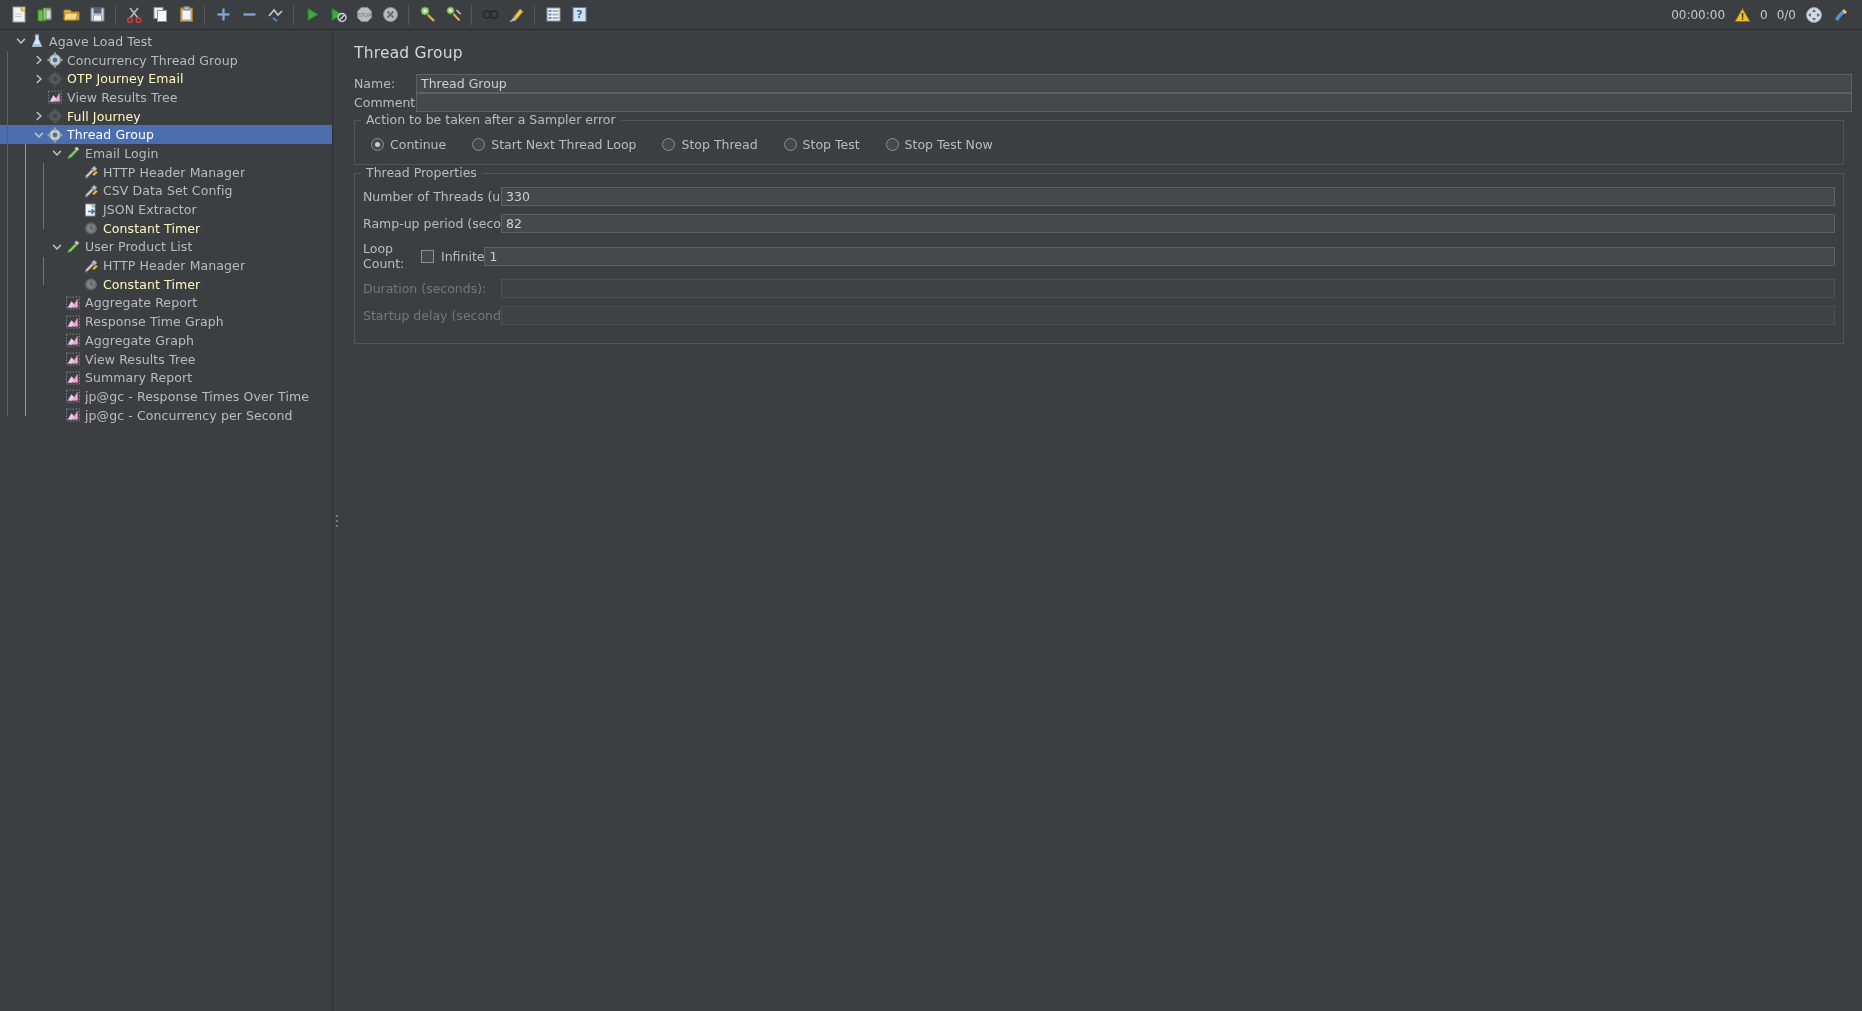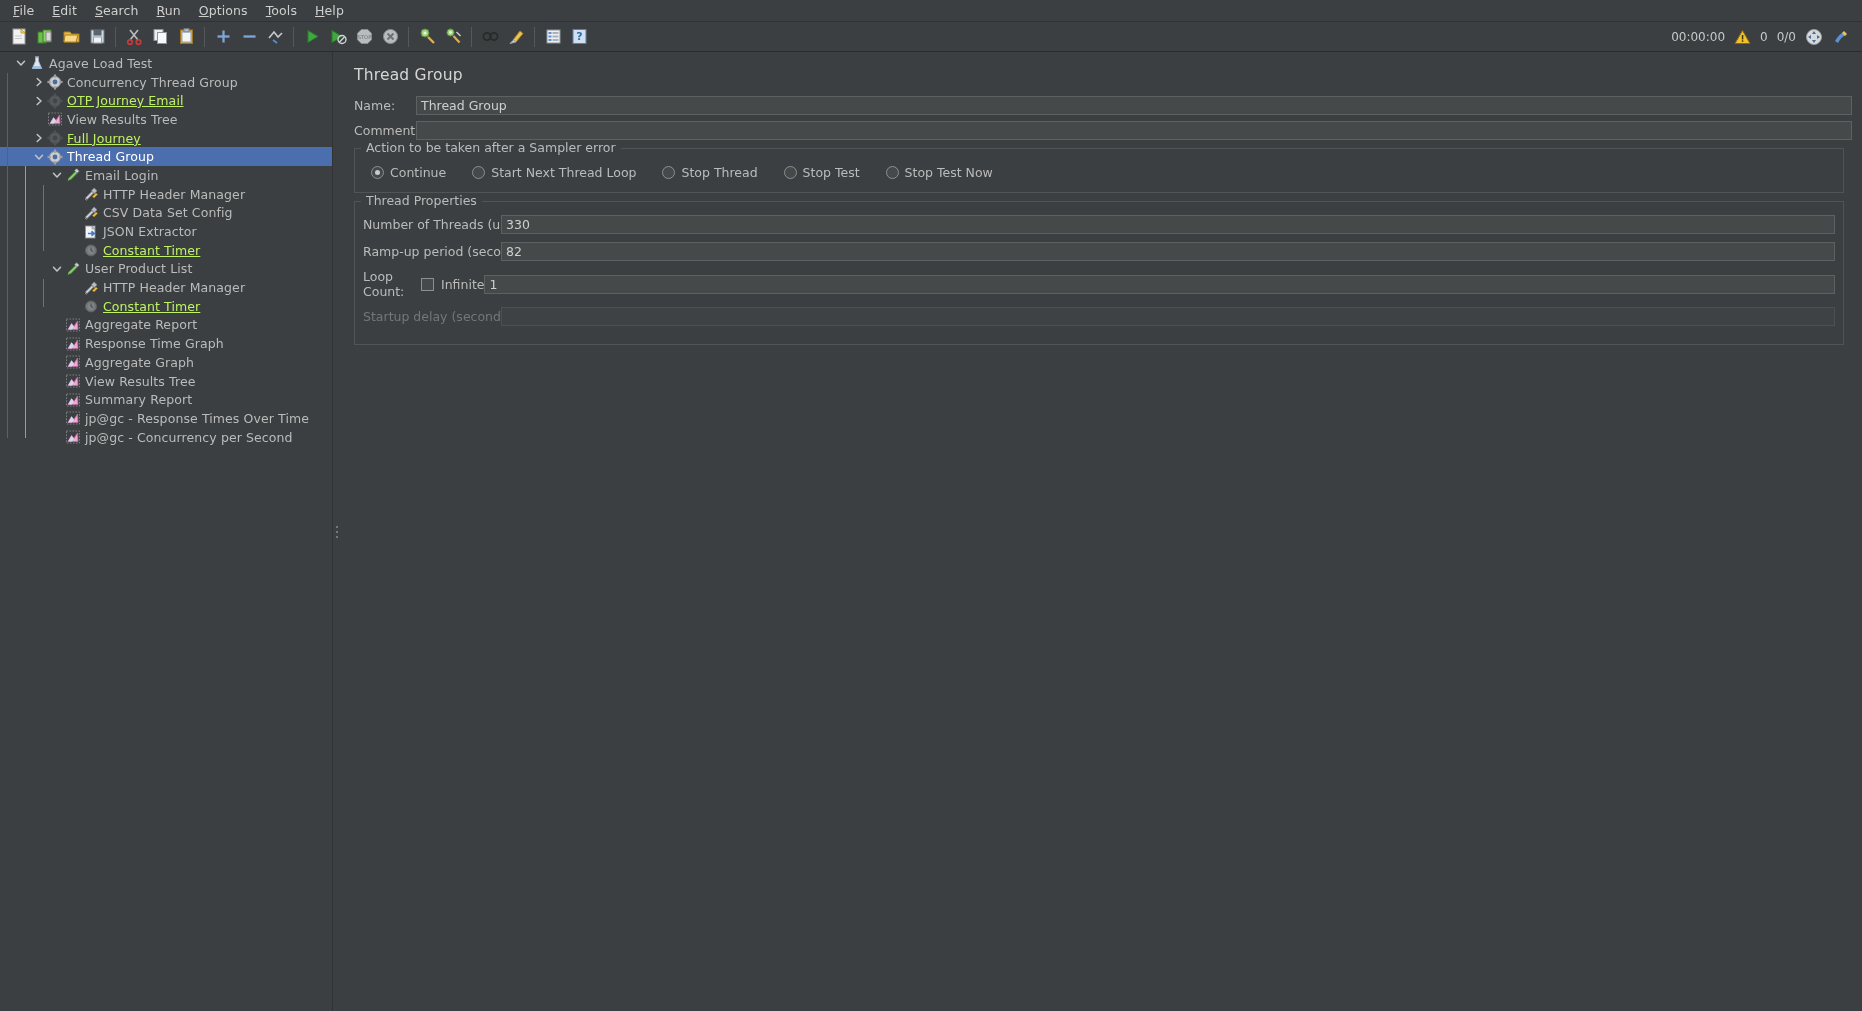--- a/index.html
+++ b/index.html
@@ -56,38 +56,38 @@
 
   
   .tree { font-size: 12.5px; user-select: none; }
   .trow {
     height: 18.7px; display: flex; align-items: center; position: relative;
     white-space: nowrap; cursor: default; padding-left: 14px;
   }
   .trow.selected { background: #4b6eaf; }
   .trow.selected .tlabel { color: #ffffff; }
   .tlabel { color: #bbbbbb; padding-left: 4px; letter-spacing: .1px; }
-  .tlabel.disabled { color: #bef264; text-decoration: underline; }
+  .tlabel.disabled { color: #fef9c3; }
   .toggle {
     width: 14px; height: 14px; display: flex; align-items: center; justify-content: center;
     flex: 0 0 14px; cursor: pointer;
   }
   .toggle svg { display: block; }
   .ticon { width: 17px; height: 16px; flex: 0 0 17px; display: flex; align-items: center; justify-content: center; }
   .indent { flex: 0 0 auto; height: 100%; }
 
   
   .guide { position: absolute; width: 1px; background: #5e6061; top: 0; bottom: 0; }
 
   
   .panel-title {
     font-size: 15.5px; color: #d6d6d6; margin: 4px 0 12px 8px; font-weight: normal;
     letter-spacing: .2px;
   }
-  .form-row { display: flex; align-items: center; margin-bottom: 6px; padding-left: 8px; }
+  .form-row { display: flex; align-items: center; margin-bottom: 0; padding-left: 8px; }
   .form-label { font-size: 12.5px; color: #bbbbbb; white-space: nowrap; }
   .lbl-name { width: 62px; }
   .lbl-comments { width: 62px; }
   .txt {
     flex: 1; height: 19px; background: #45494a; border: 1px solid #5e6163;
     color: #cfcfcf; font-size: 12.5px; padding: 0 4px;
     font-family: "DejaVu Sans", "Liberation Sans", sans-serif; outline: none;
   }
   .txt.disabled { background: #3f4244; border-color: #4d5052; color: #6f7274; }
 
@@ -133,29 +133,20 @@
 
   .loop-row { display: flex; align-items: center; margin-bottom: 8px; }
   .loop-lbl { font-size: 12.5px; color: #bbbbbb; width: 58px; flex: 0 0 58px; }
   .loop-inf { display: flex; align-items: center; }
 </style>
 </head>
 <body>
 
 <div class="app">
 
-  <div class="menubar" id="menubar">
-      <div class="menu-item"><span class="u">F</span>ile</div>
-      <div class="menu-item"><span class="u">E</span>dit</div>
-      <div class="menu-item"><span class="u">S</span>earch</div>
-      <div class="menu-item"><span class="u">R</span>un</div>
-      <div class="menu-item"><span class="u">O</span>ptions</div>
-      <div class="menu-item"><span class="u">T</span>ools</div>
-      <div class="menu-item"><span class="u">H</span>elp</div>
-    </div>
 
   <div class="toolbar">
     <div class="tb-btn">
       <svg width="19" height="19" viewBox="0 0 19 19">
           <rect x="3" y="2" width="12" height="15" fill="#f2f2f2" stroke="#9a9a9a"></rect>
           <path d="M11 2 L15 6 L11 6 Z" fill="#f7d96a" stroke="#c3a52e"></path>
           <line x1="5" y1="9" x2="12" y2="9" stroke="#c8c8c8"></line>
           <line x1="5" y1="11.5" x2="12" y2="11.5" stroke="#c8c8c8"></line>
         </svg>
     </div>
@@ -714,20 +705,24 @@
             <span class="loop-inf">
               <span class="cb"></span>
               <span class="cb-label">Infinite</span>
             </span>
             <input class="txt" type="text" style="flex: 1 1 0%;" value="1">
           </div>
 
 
 
 
+          <div class="prop-row" style="margin-top:8px;">
+            <span class="prop-label disabled">Duration (seconds):</span>
+            <input class="txt prop-input disabled" type="text" disabled="" value="" style="">
+          </div>
 
           <div class="prop-row">
             <span class="prop-label disabled">Startup delay (seconds):</span>
             <input class="txt prop-input disabled" type="text" disabled="" value="" style="">
           </div>
 
         </div>
       </div>
     </div>
   </div>

